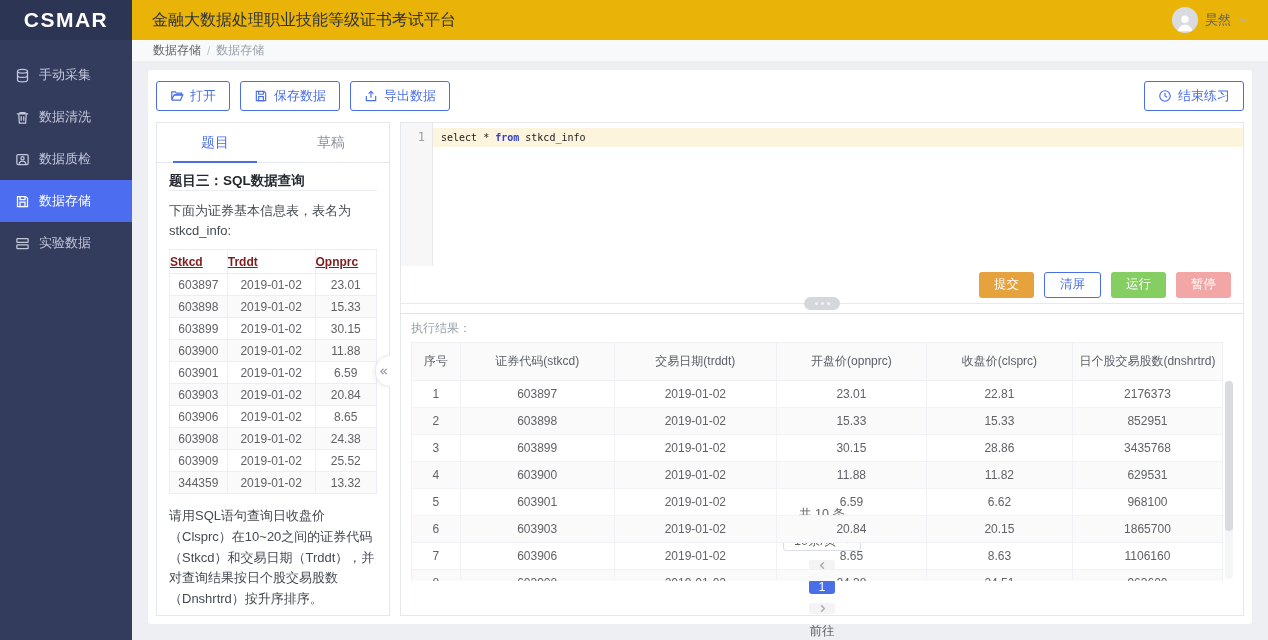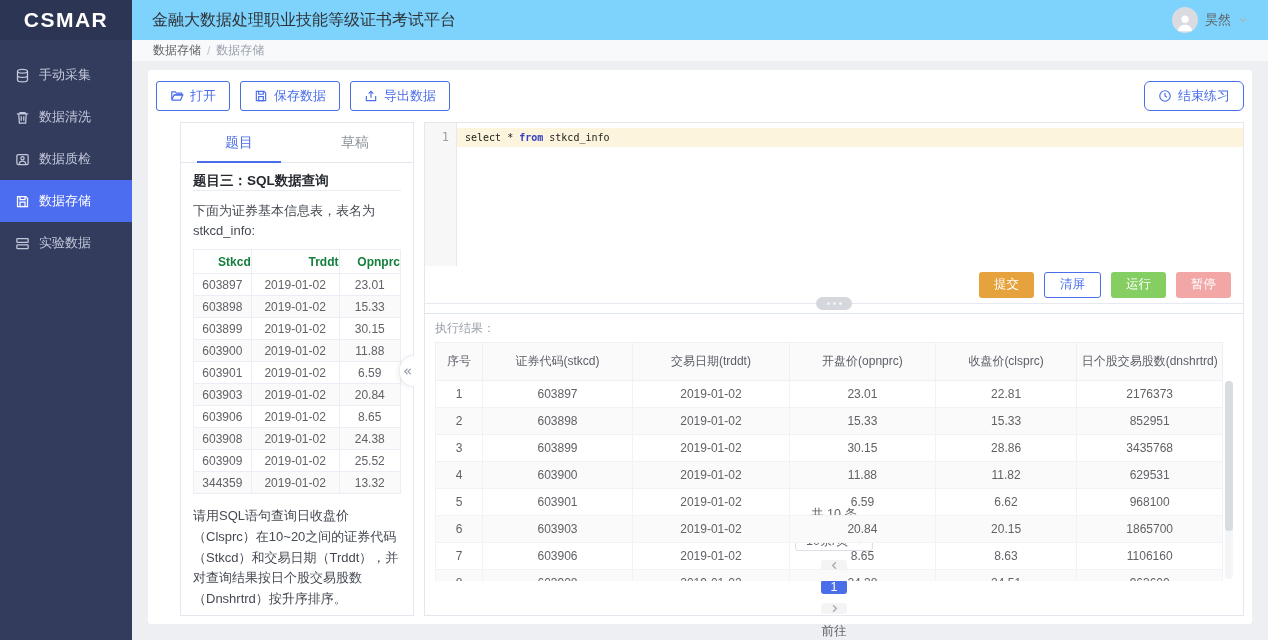--- a/index.html
+++ b/index.html
@@ -10,54 +10,54 @@
   
   .sidebar { width:132px; flex-shrink:0; background:#343c5e; display:flex; flex-direction:column; }
   .logo { height:40px; background:#2d3554; color:#fff; font-weight:bold; font-size:21px; letter-spacing:1.5px; display:flex; align-items:center; justify-content:center; }
   .nav { padding-top:14px; }
   .nav-item { height:42px; display:flex; align-items:center; gap:9px; padding:0 15px; color:#c3c8da; font-size:13px; cursor:pointer; }
   .nav-item.active { background:#4d6df0; color:#fff; }
   .nav-item svg { width:15px; height:15px; flex-shrink:0; }
 
   
   .main { flex:1; display:flex; flex-direction:column; min-width:0; }
-  .topbar { height:40px; background:#7dd3fc; display:flex; align-items:center; padding:14px 20px; flex-shrink:0;gap:28px; }
+  .topbar { height:40px; background:#eab308; display:flex; align-items:center; padding:14px 20px; flex-shrink:0;gap:28px; }
   .page-title { font-size:16px; color:#2f3338; font-weight:500; }
   .user { margin-left:auto; display:flex; align-items:center; gap:7px; cursor:pointer; }
   .avatar { width:26px; height:26px; border-radius:50%; background:#d9dbe0; overflow:hidden; display:flex; align-items:flex-end; justify-content:center; }
   .user-name { font-size:13px; color:#606266; }
 
   .breadcrumb { height:22px; background:#f8f9fb; border-bottom:1px solid #eef0f3; display:flex; align-items:center; gap:6px; padding:0 21px; font-size:12px; flex-shrink:0; }
   .crumb-first { color:#606266; cursor:pointer; }
   .crumb-sep { color:#c0c4cc; }
   .crumb-current { color:#9aa1ad; }
 
   .content { flex:1; padding:8px 16px 16px; min-height:0; }
   .card { background:#fff; border-radius:3px; height:554px; padding:0 8px 8px; }
 
   
   .toolbar { height:52px; display:flex; align-items:center; gap:10px; }
   .btn-outline { display:inline-flex; align-items:center; gap:6px; height:30px; padding:0 13px; background:#fff; border:1px solid #4a6ee8; color:#4a6ee8; border-radius:3px; font-size:13px; cursor:pointer; font-family:inherit; }
   .btn-outline svg { width:14px; height:14px; }
-  .finish { margin-left:auto;border-radius:6px; }
-
-  
-  .panels { display:flex; gap:10px; height:494px;margin-left:24px; }
+  .finish { margin-left:auto; }
+
+  
+  .panels { display:flex; gap:10px; height:494px; }
 
   
   .q-panel { width:234px; flex-shrink:0; border:1px solid #e4e7ed; background:#fff; position:relative; display:flex; flex-direction:column; }
   .tabs { height:40px; display:flex; border-bottom:1px solid #e4e7ed; flex-shrink:0; }
   .tab { flex:1; display:flex; align-items:center; justify-content:center; font-size:14px; color:#8a9099; cursor:pointer; position:relative; }
   .tab.active { color:#4a6ee8; }
   .tab.active::after { content:""; position:absolute; bottom:-1px; left:16px; right:16px; height:2px; background:#4a6ee8; }
   .q-content { flex:1; padding:9px 12px; overflow:hidden; font-size:13px; color:#454a52; }
   .q-title { font-size:13.5px; font-weight:bold; color:#24292f; border-bottom:1px solid #ebedf0; }
   .q-intro { margin:10px 0 9px; line-height:1.5; }
   .q-table { width:100%; border-collapse:collapse; font-size:12px; }
-  .q-table th { border:1px solid #ebeef5; color:#15803d; font-weight:bold; height:24px; text-align:right; }
+  .q-table th { border:1px solid #ebeef5; color:#7f1d1d; font-weight:bold; height:24px; text-align:left;text-decoration:underline; }
   .q-table td { border:1px solid #ebeef5; color:#606266; height:22px; text-align:center; }
   .q-table tbody tr:nth-child(even) { background:#fafafa; }
   .q-req { margin-top:12px; line-height:1.6; }
   .collapse-handle { position:absolute; right:-1px; top:232px; width:15px; height:32px; background:#fff; border:1px solid #e8eaef; border-right:none; border-radius:16px 0 0 16px; box-shadow:-2px 1px 4px rgba(0,0,0,.05); display:flex; align-items:center; justify-content:center; color:#9aa0a8; cursor:pointer; }
 
   
   .w-panel { flex:1; min-width:0; border:1px solid #e4e7ed; background:#fff; display:flex; flex-direction:column; }
   .editor { height:143px; display:flex; flex-shrink:0; cursor:text; }
   .gutter { width:32px; background:#f7f7f7; border-right:1px solid #e8e8e8; padding:5px 7px 0 0; text-align:right; font-family:"DejaVu Sans Mono", monospace; font-size:12px; line-height:19px; color:#9aa0a6; flex-shrink:0; }
   .code-area { flex:1; padding-top:5px; font-family:"DejaVu Sans Mono", monospace; font-size:10px; line-height:19px; color:#1b1b1b; min-width:0; }

